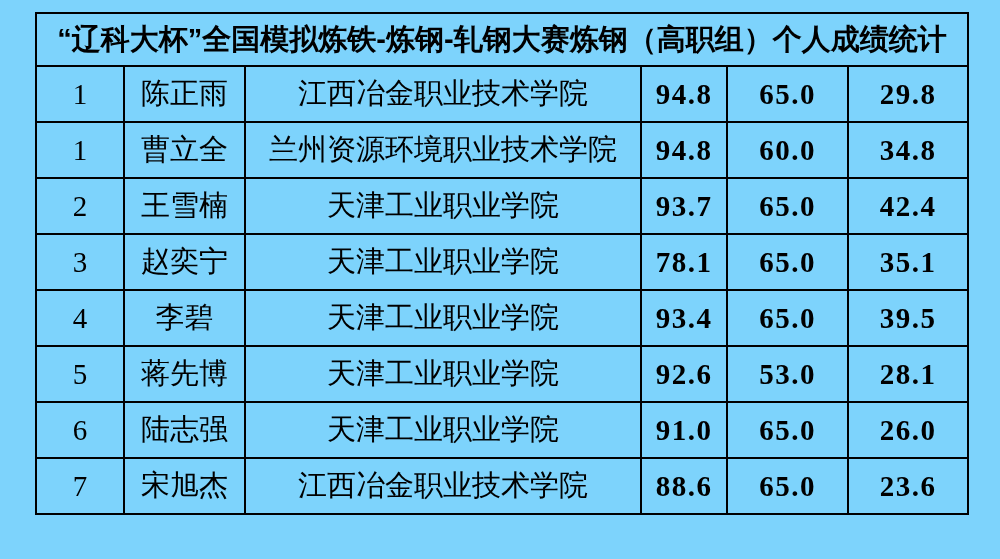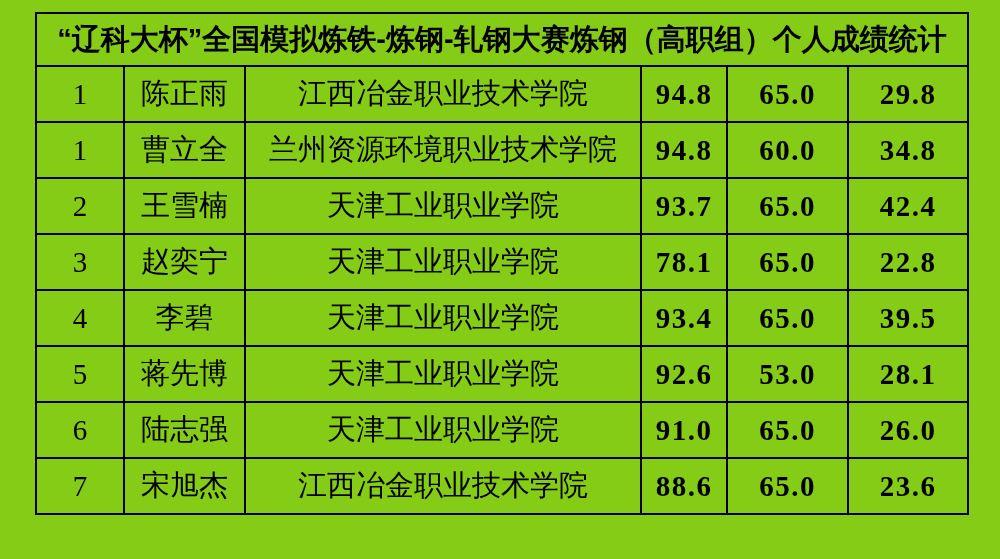--- a/index.html
+++ b/index.html
@@ -5,21 +5,21 @@
   html, body {
     margin: 0;
     padding: 0;
     background: #ffffff;
   }
   .page {
     position: relative;
     width: 1000px;
     height: 559px;
     overflow: hidden;
-    background: #84cc16;
+    background: #7dd3fc;
     color: #000000;
     font-family: "Liberation Serif", serif;
   }
   table.score-table {
     position: absolute;
     left: 35px;
     top: 12px;
     width: 932px;
     border-collapse: collapse;
     table-layout: fixed;
@@ -101,21 +101,21 @@
           <td class="num">93.7</td>
           <td class="num">65.0</td>
           <td class="num">42.4</td>
         </tr>
         <tr class="data-row">
           <td>3</td>
           <td>赵奕宁</td>
           <td>天津工业职业学院</td>
           <td class="num">78.1</td>
           <td class="num">65.0</td>
-          <td class="num">22.8</td>
+          <td class="num">35.1</td>
         </tr>
         <tr class="data-row">
           <td>4</td>
           <td>李碧</td>
           <td>天津工业职业学院</td>
           <td class="num">93.4</td>
           <td class="num">65.0</td>
           <td class="num">39.5</td>
         </tr>
         <tr class="data-row">

